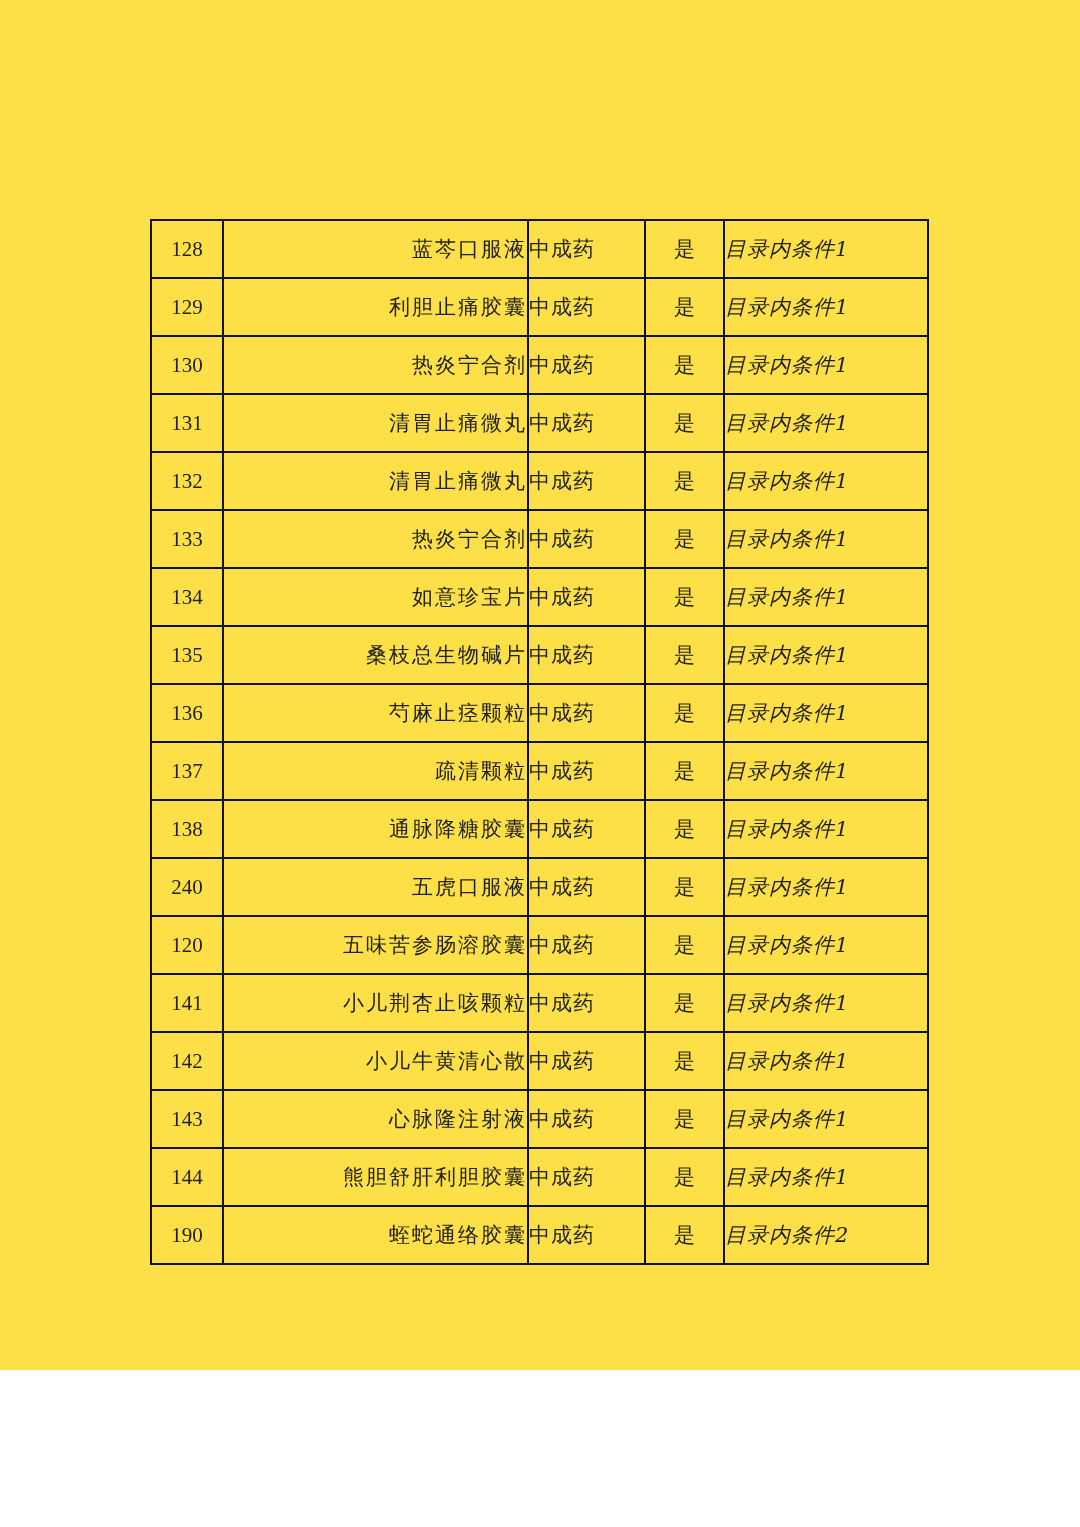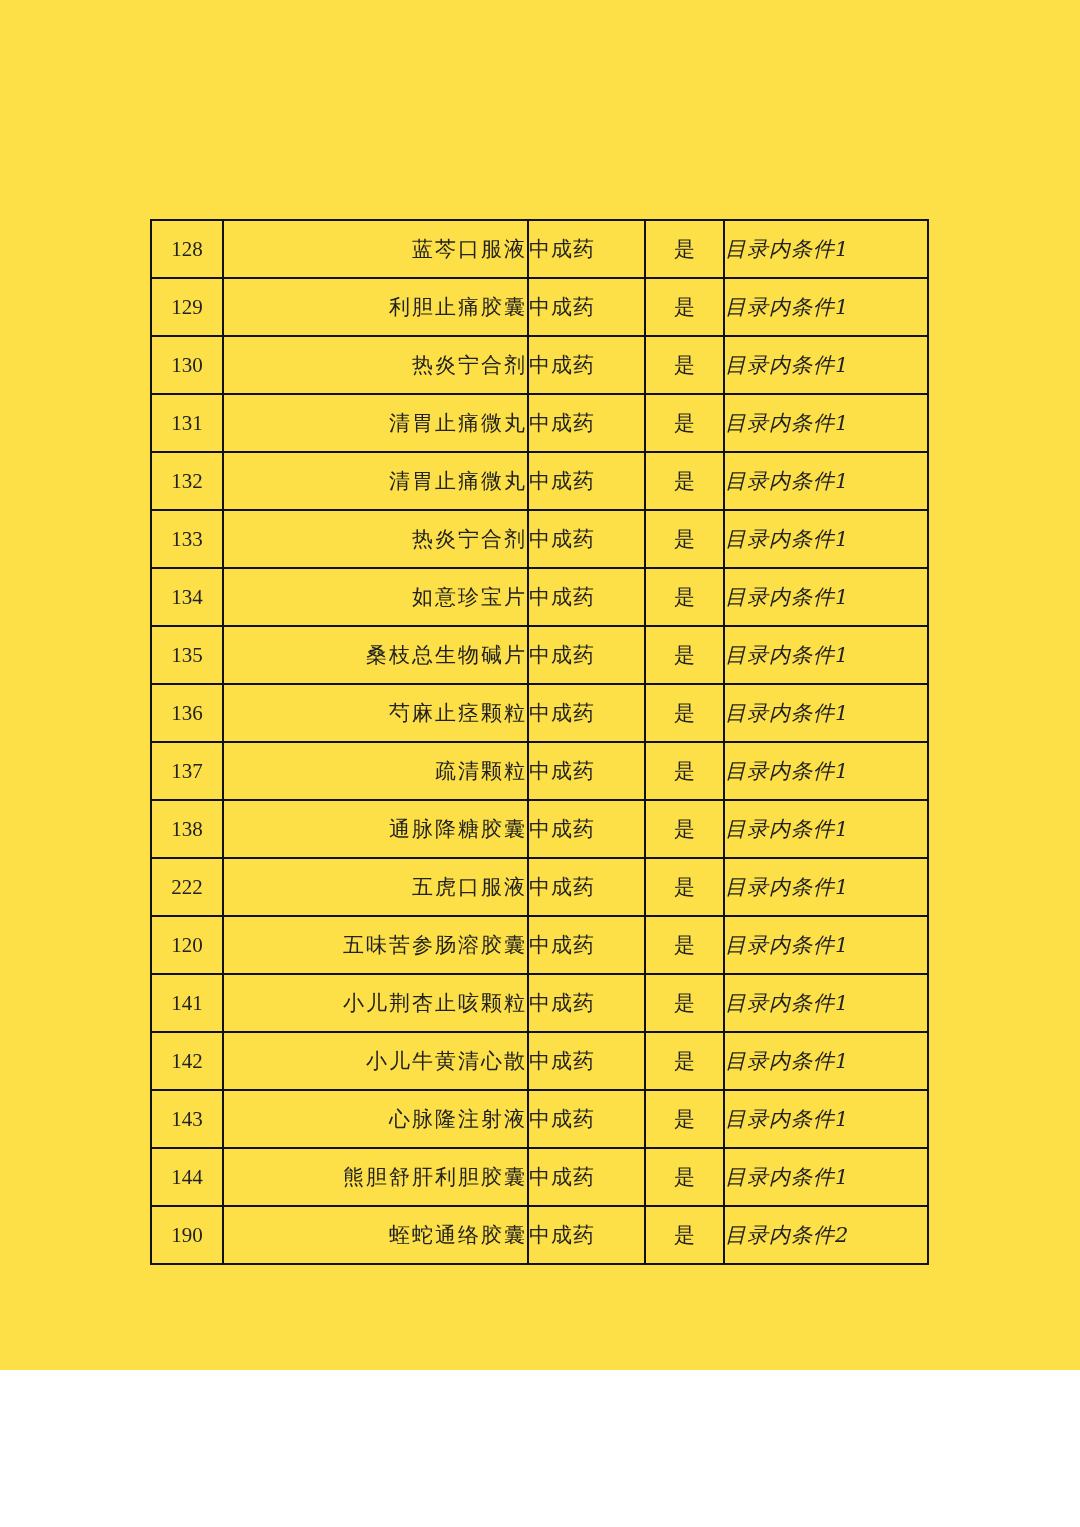--- a/index.html
+++ b/index.html
@@ -98,21 +98,21 @@
           <td class="c-cond">目录内条件1</td>
         </tr>
       <tr>
           <td class="c-no">138</td>
           <td class="c-name">通脉降糖胶囊</td>
           <td class="c-type">中成药</td>
           <td class="c-flag">是</td>
           <td class="c-cond">目录内条件1</td>
         </tr>
       <tr>
-          <td class="c-no">222</td>
+          <td class="c-no">240</td>
           <td class="c-name">五虎口服液</td>
           <td class="c-type">中成药</td>
           <td class="c-flag">是</td>
           <td class="c-cond">目录内条件1</td>
         </tr>
       <tr>
           <td class="c-no">120</td>
           <td class="c-name">五味苦参肠溶胶囊</td>
           <td class="c-type">中成药</td>
           <td class="c-flag">是</td>

